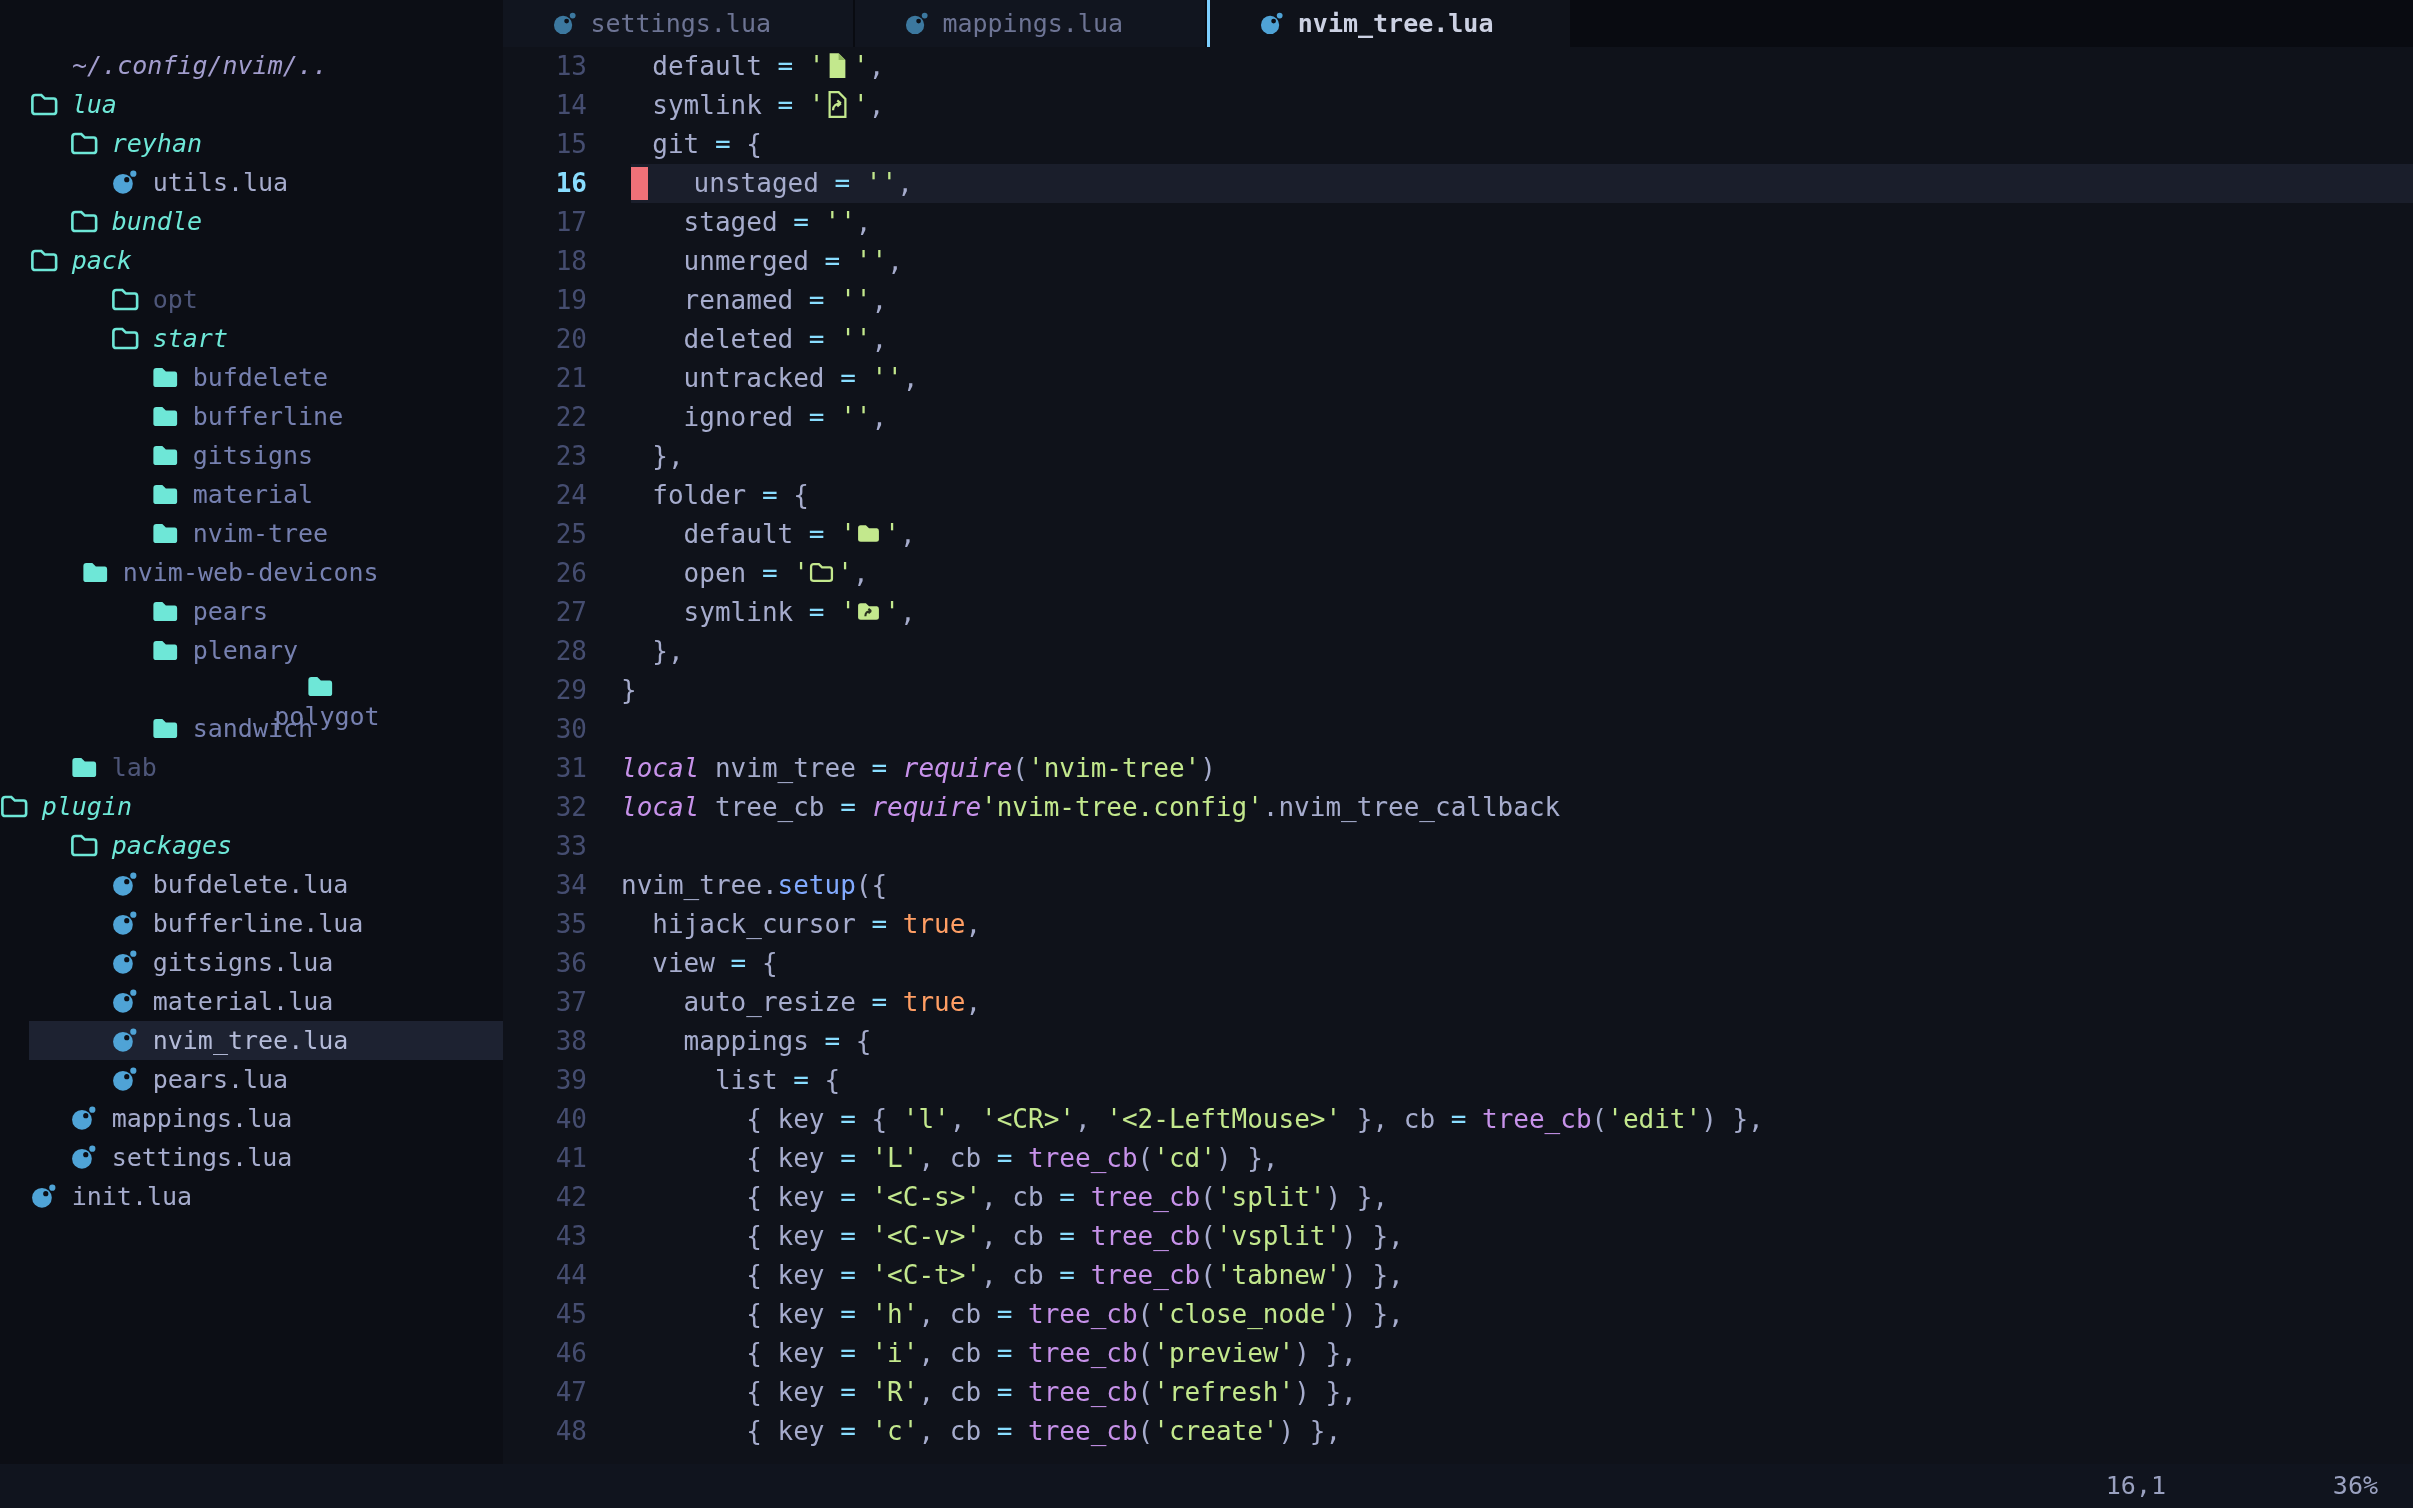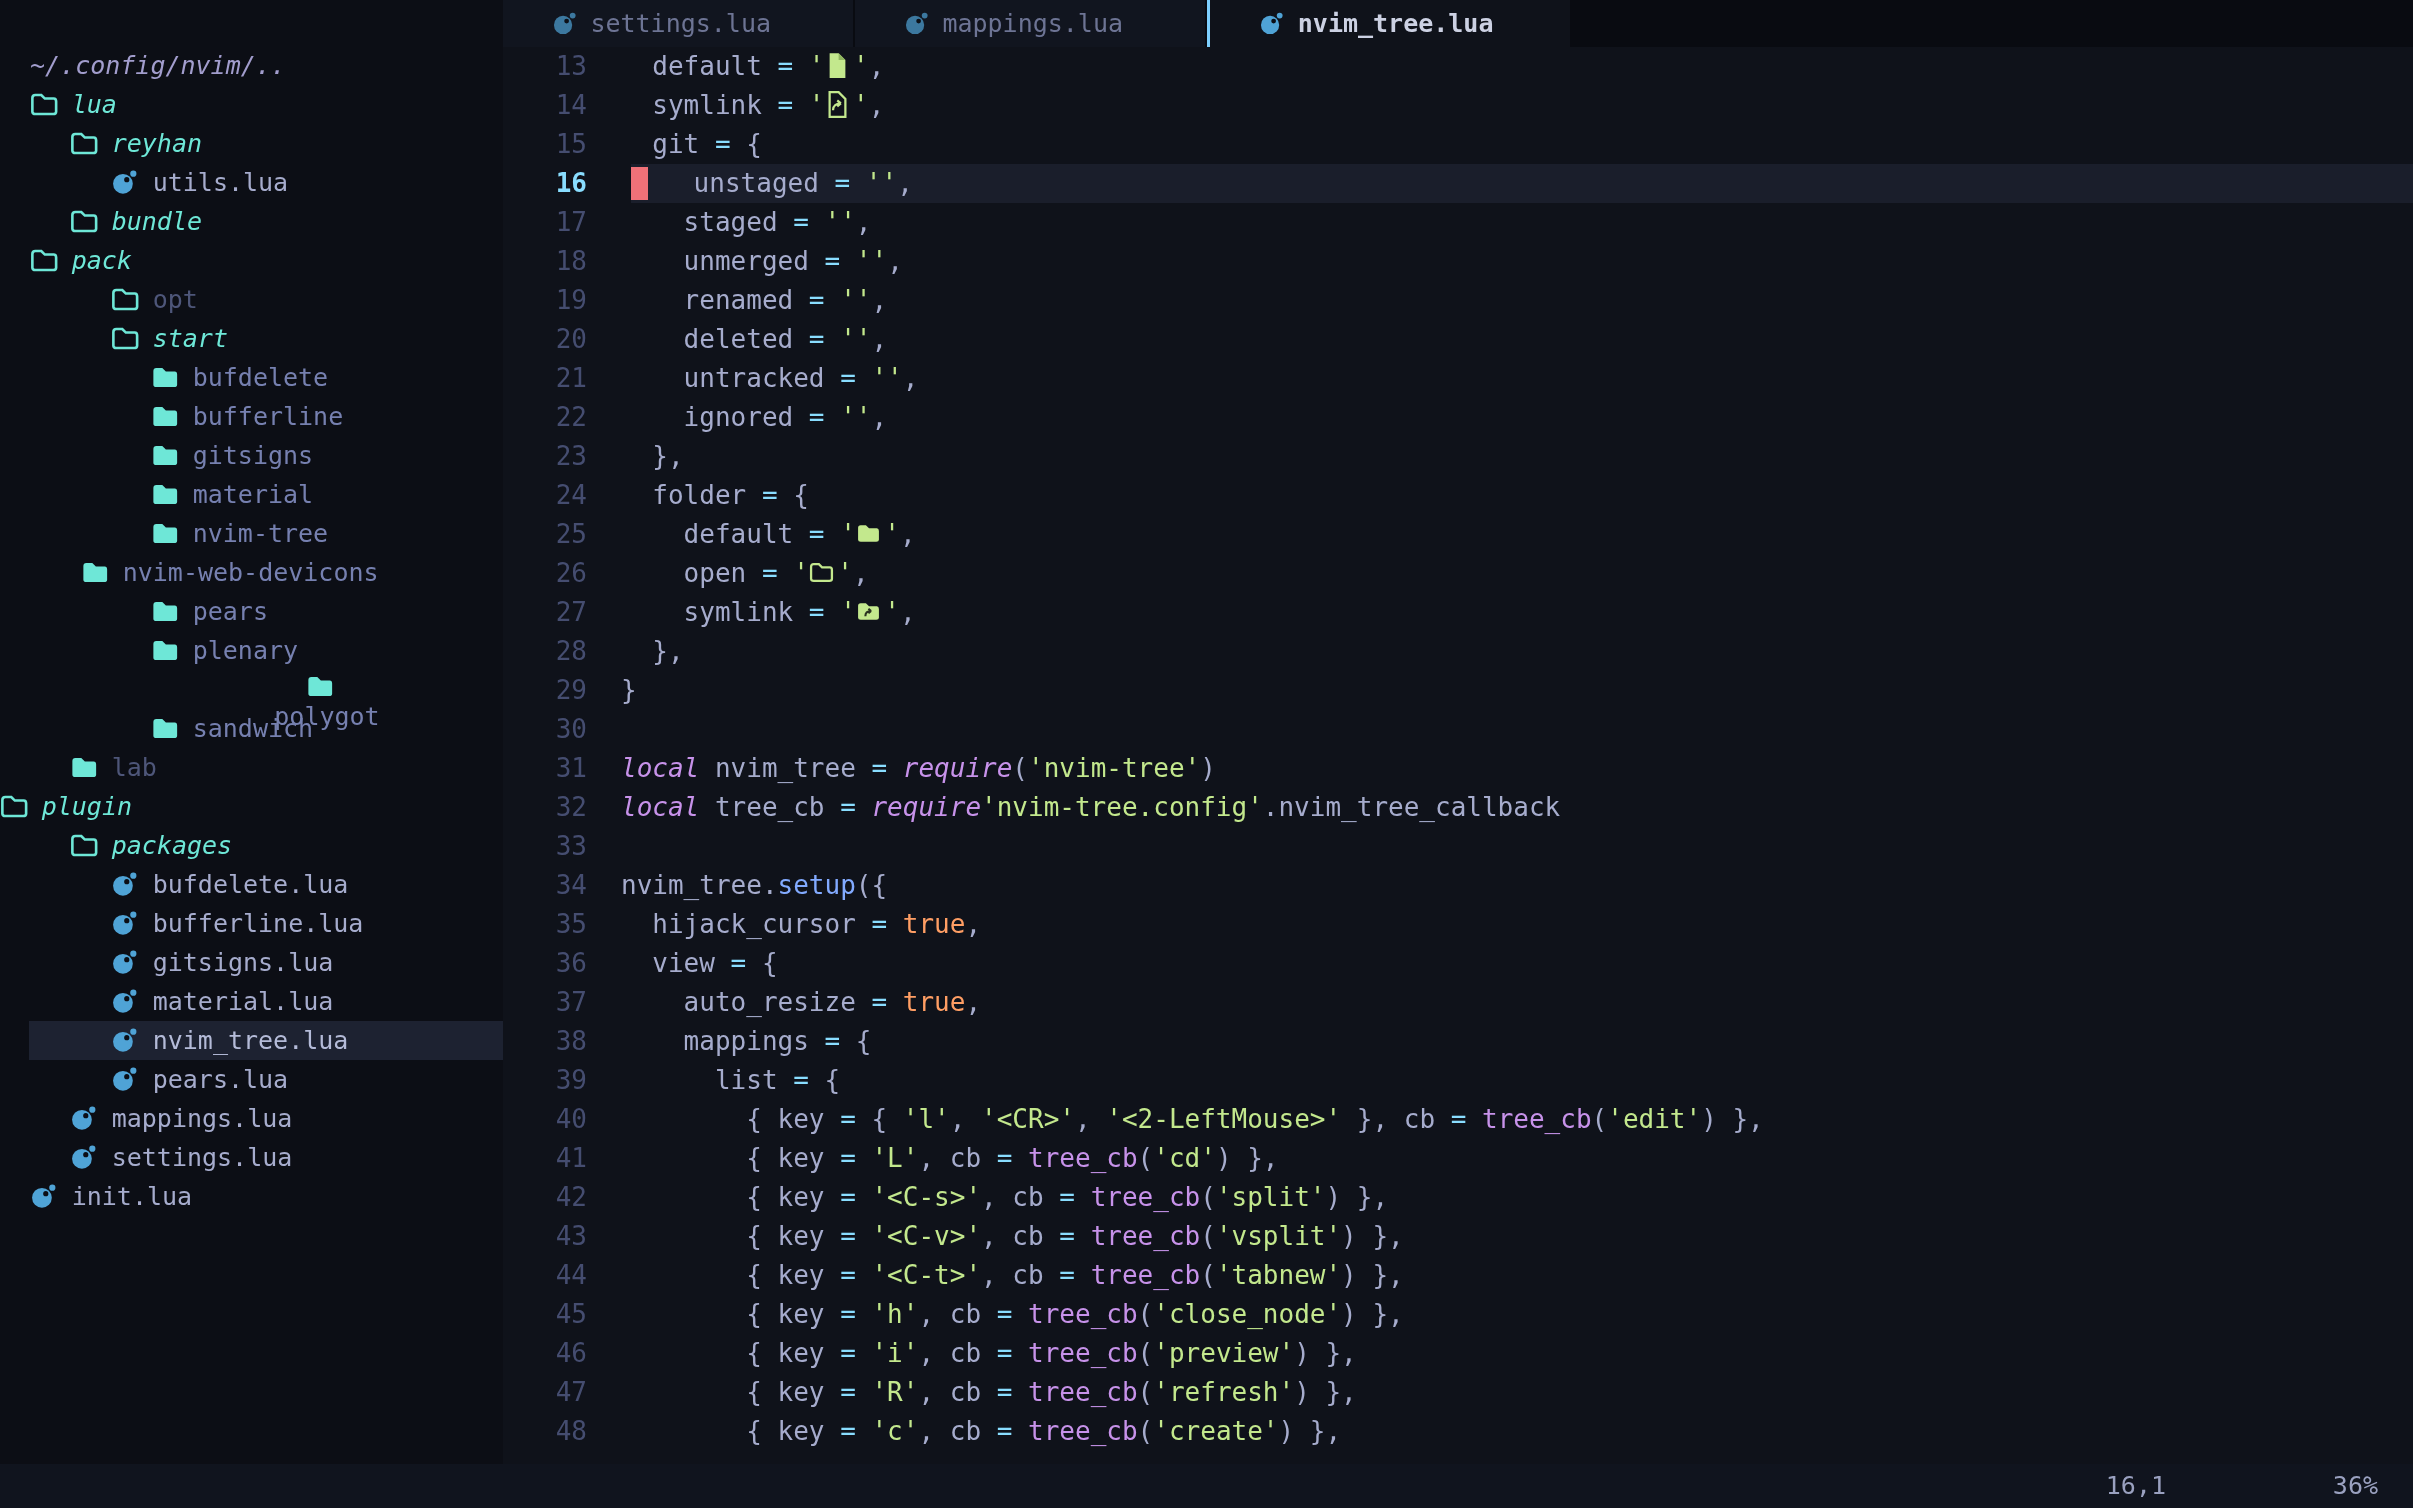--- a/index.html
+++ b/index.html
@@ -8,21 +8,21 @@
   .main{display:flex;height:1464px;}
 
   
   .sidebar{width:503px;flex:none;background:#0c0e15;padding-top:46px;box-sizing:border-box;}
   .trow{height:39px;display:flex;align-items:center;font-size:25px;box-sizing:border-box;}
   .trow.sel{background:linear-gradient(90deg,transparent 28.5px,#1d2231 28.5px);}
   .ticon{width:30px;height:32px;margin-right:11.7px;flex:none;display:flex;align-items:center;}
   .ticon svg{width:28.5px;height:27px;}
   .ticon.luaic svg{width:27px;height:28.5px;}
   .tlabel{white-space:pre;}
-  .lab-root{color:#a29dcd;font-style:italic;}
+  .lab-root{color:#a29dcd;font-style:italic;margin-left:42px;}
   .lab-folder{color:#6ee7d7;font-style:italic;}
   .lab-muted{color:#7680b0;}
   .lab-dim{color:#4e5679;}
   .lab-file{color:#a6accd;}
   .trow.sel .lab-file{color:#b4bbd8;}
 
   
   .editor{flex:1;display:flex;flex-direction:column;background:#0f121a;min-width:0;}
   .tabbar{height:47px;flex:none;background:#090b11;display:flex;align-items:stretch;}
   .tab{width:352px;box-sizing:border-box;display:flex;align-items:center;gap:13.4px;padding-left:49px;

